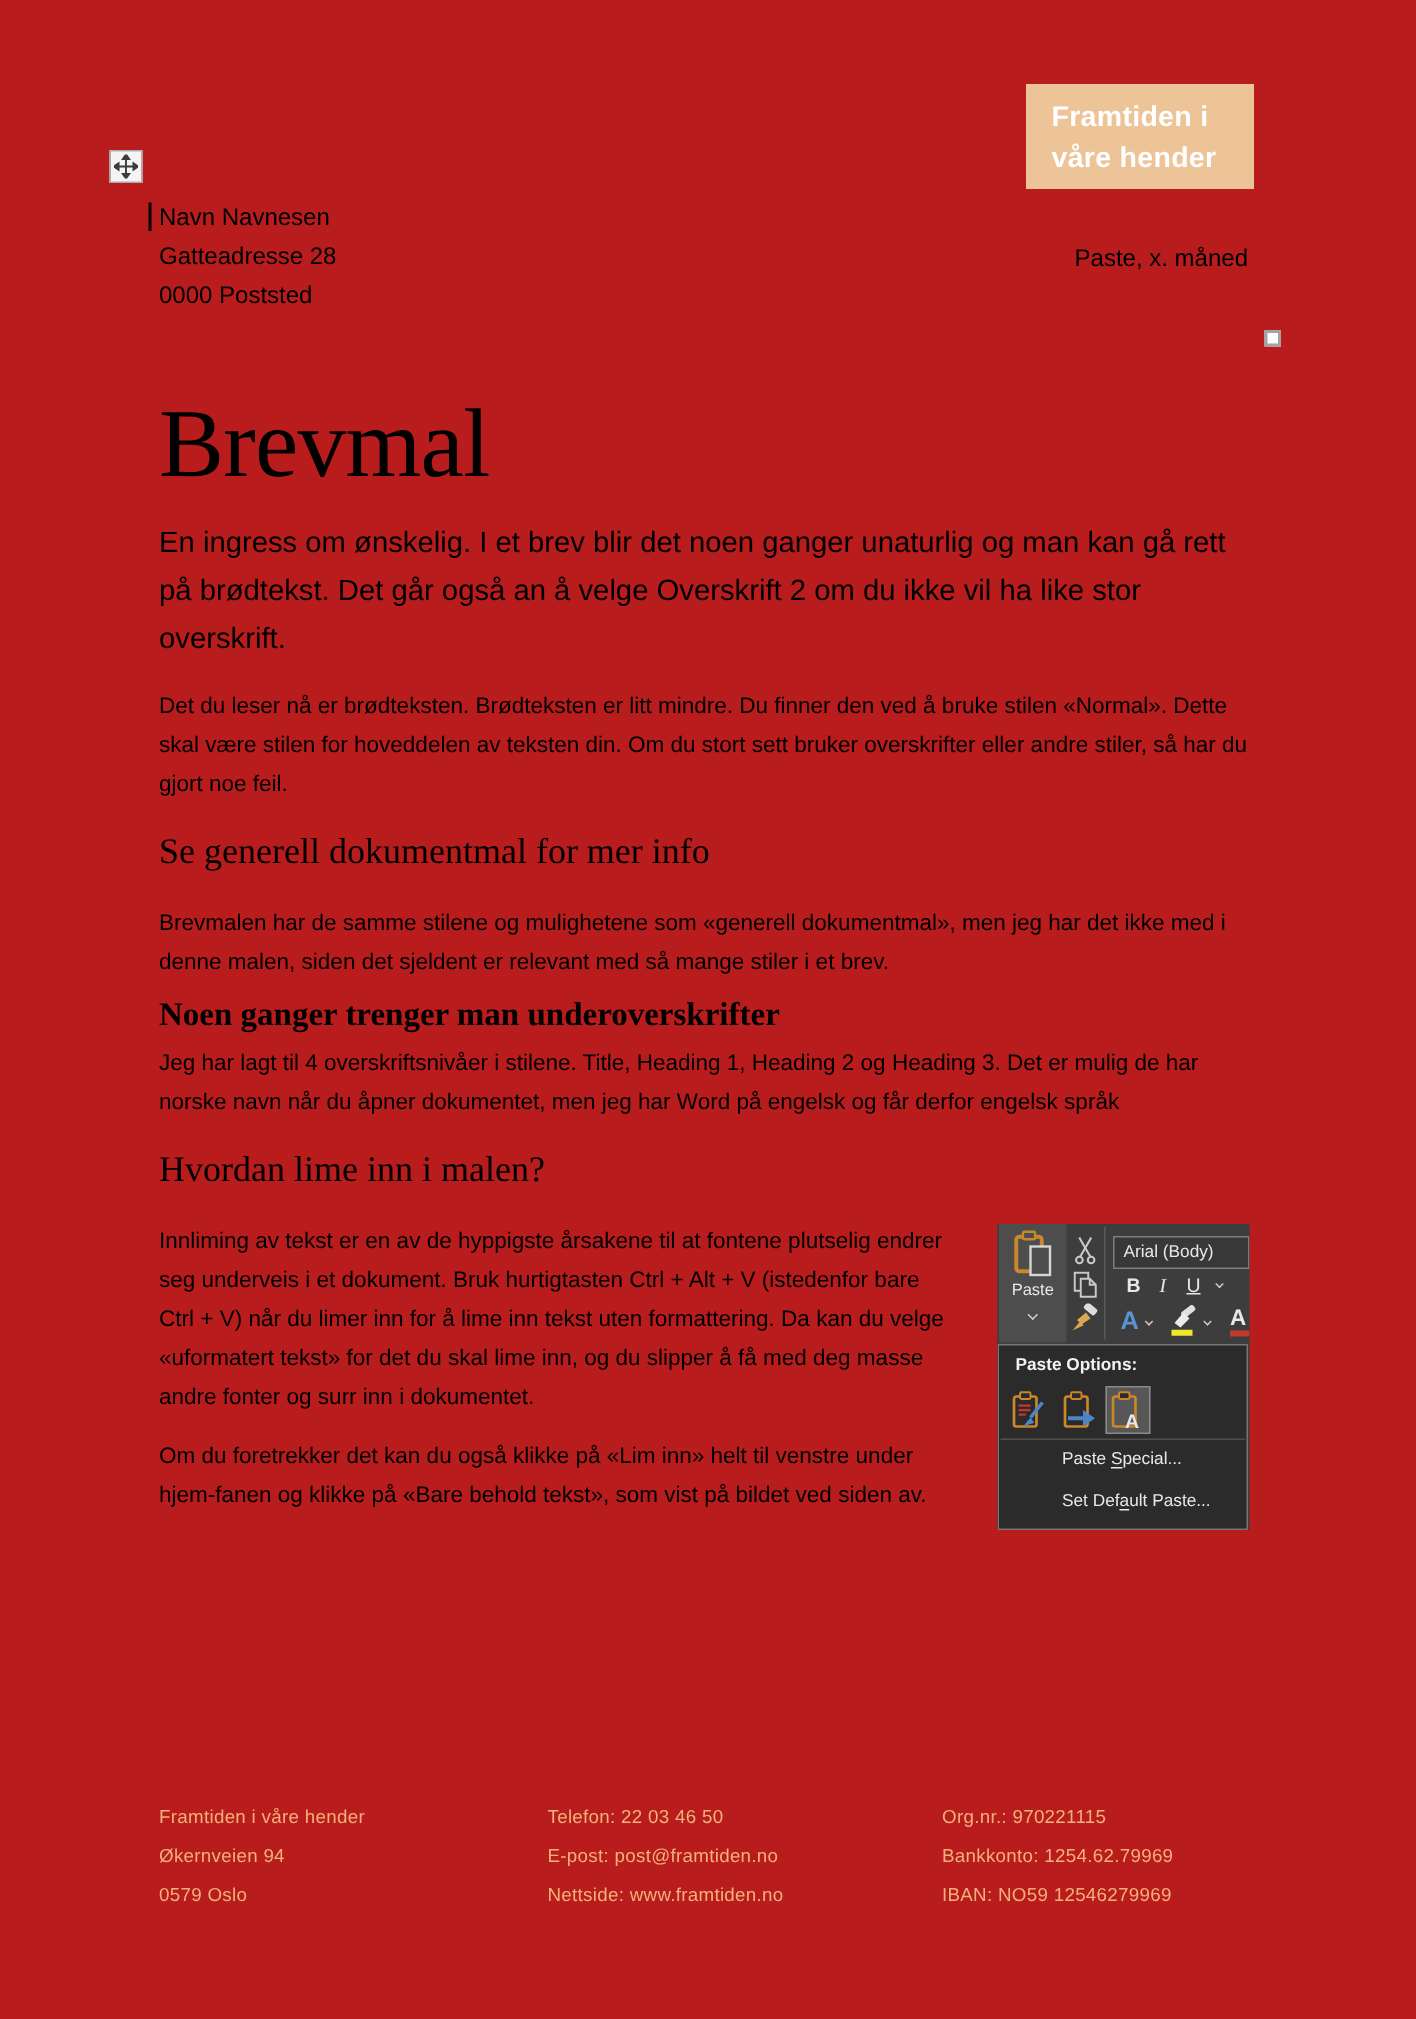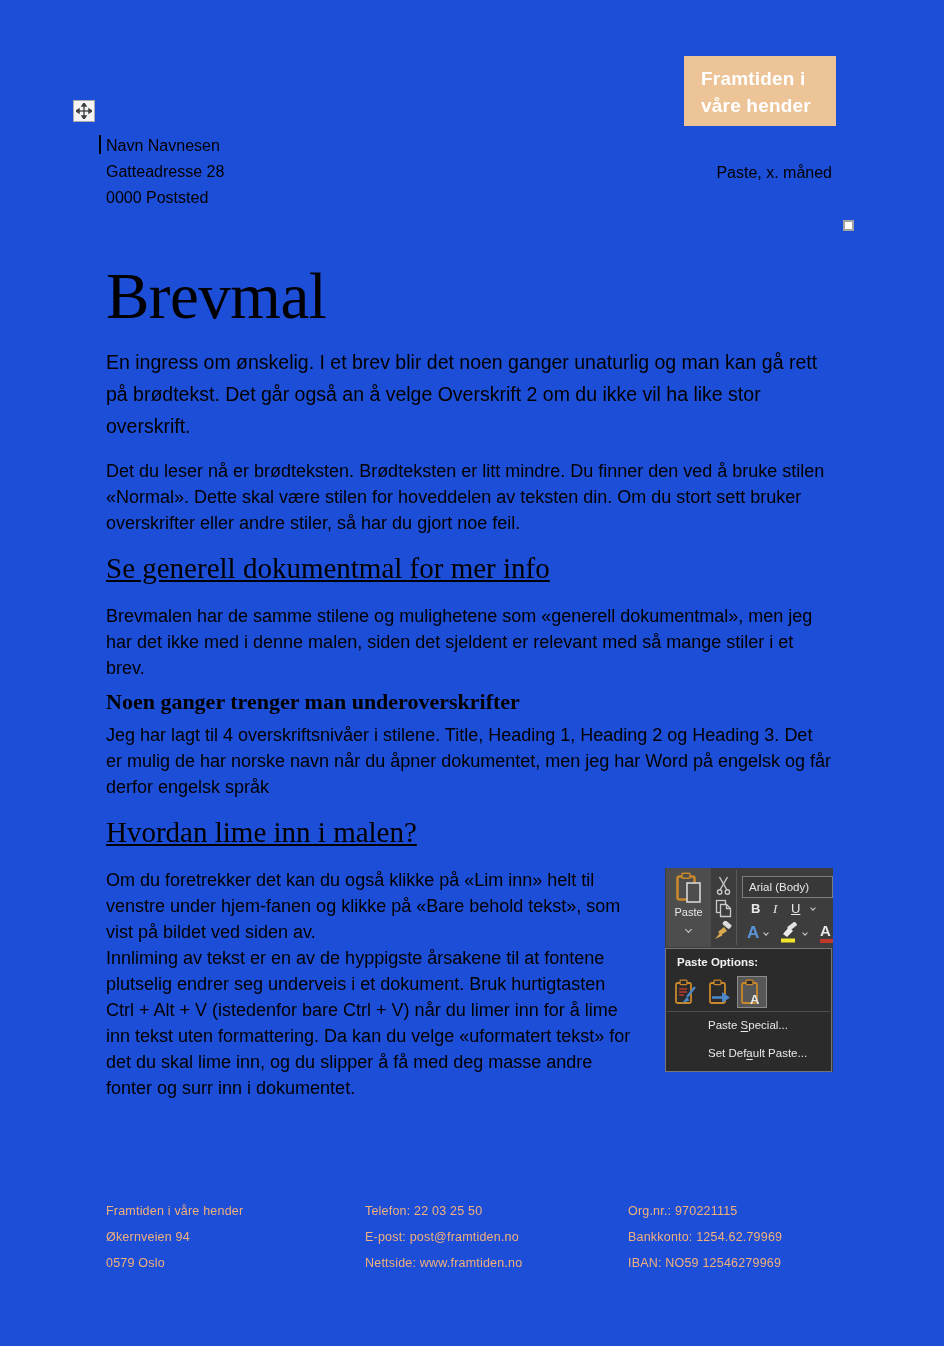--- a/index.html
+++ b/index.html
@@ -1,18 +1,18 @@
 <!DOCTYPE html>
 <html lang="no"><head>
 <meta charset="utf-8">
 <style>
   * { margin:0; padding:0; box-sizing:border-box; }
   html,body { background:#ffffff; }
   .page {
-    position:relative; width:944px; height:1346px; background:#1d4ed8;
+    position:relative; width:944px; height:1346px; background:#b91c1c;
     font-family:"Liberation Sans", sans-serif; color:#000; overflow:hidden;
   }
 
   
   .move-handle {
     position:absolute; left:73px; top:100px; width:22px; height:22px;
     background:#f4f4f4; border:1px solid #ababab;
     display:flex; align-items:center; justify-content:center;
   }
   .brand-badge {
@@ -28,24 +28,24 @@
     background:#fdfdfd; border:2px solid #a3a3a3;
   }
 
   
   .doc { position:absolute; left:106px; top:270px; width:727px; }
   .doc-title {
     font-family:"Liberation Serif", serif; font-weight:500; font-size:65px;
     line-height:52px; letter-spacing:-.5px; margin:0 0 24px 0;
   }
   .ingress { font-size:19.5px; line-height:32px; margin:0 0 16px 0; }
-  .para { font-size:18px; line-height:26px; margin:0 0 14px 0; }
+  .para { font-size:15px; line-height:26px; margin:0 0 14px 0; }
   .h-serif-lg {
-    font-family:"Liberation Serif", serif; font-weight:500; font-size:29px;
-    line-height:36px; margin:0 0 17px 0;text-decoration:underline;
+    font-family:"Liberation Serif", serif; font-weight:500; font-size:24px;
+    line-height:36px; margin:0 0 17px 0;
   }
   .h1a { margin-bottom:17px; }
   .p2 { margin-bottom:7px; }
   .h-serif-md {
     font-family:"Liberation Serif", serif; font-weight:700; font-size:22px;
     line-height:28px; margin:0 0 6px 0;
   }
   .p3 { }
   .p4 { margin-bottom:13px; }
   .p5 { margin-bottom:0; }
@@ -249,32 +249,32 @@
         </div>
 
         <div class="ws-menu-sep"></div>
 
         <div class="ws-menu-item m1"><span>Paste </span><span class="u-accel">S</span><span>pecial...</span></div>
 
         <div class="ws-menu-item m2"><span>Set Def</span><span class="u-accel">a</span><span>ult Paste...</span></div>
       </div>
     </div>
 
+    <p class="para p4">Innliming av tekst er en av de hyppigste årsakene til at fontene plutselig endrer seg underveis i et dokument. Bruk hurtigtasten Ctrl + Alt + V (istedenfor bare Ctrl + V) når du limer inn for å lime inn tekst uten formattering. Da kan du velge «uformatert tekst» for det du skal lime inn, og du slipper å få med deg masse andre fonter og surr inn i dokumentet.</p>
     <p class="para p5">Om du foretrekker det kan du også klikke på «Lim inn» helt til venstre under hjem-fanen og klikke på «Bare behold tekst», som vist på bildet ved siden av.</p>
-    <p class="para p4">Innliming av tekst er en av de hyppigste årsakene til at fontene plutselig endrer seg underveis i et dokument. Bruk hurtigtasten Ctrl + Alt + V (istedenfor bare Ctrl + V) når du limer inn for å lime inn tekst uten formattering. Da kan du velge «uformatert tekst» for det du skal lime inn, og du slipper å få med deg masse andre fonter og surr inn i dokumentet.</p>
   </div>
 
   <div class="footer" style="color:#f2b07a;">
     <div class="f-col c1">
       <div>Framtiden i våre hender</div>
       <div>Økernveien 94</div>
       <div>0579 Oslo</div>
     </div>
     <div class="f-col c2">
-      <div>Telefon: 22 03 25 50</div>
+      <div>Telefon: 22 03 46 50</div>
       <div>E-post: post@framtiden.no</div>
       <div>Nettside: www.framtiden.no</div>
     </div>
     <div class="f-col c3">
       <div>Org.nr.: 970221115</div>
       <div>Bankkonto: 1254.62.79969</div>
       <div>IBAN: NO59 12546279969</div>
     </div>
   </div>
 

